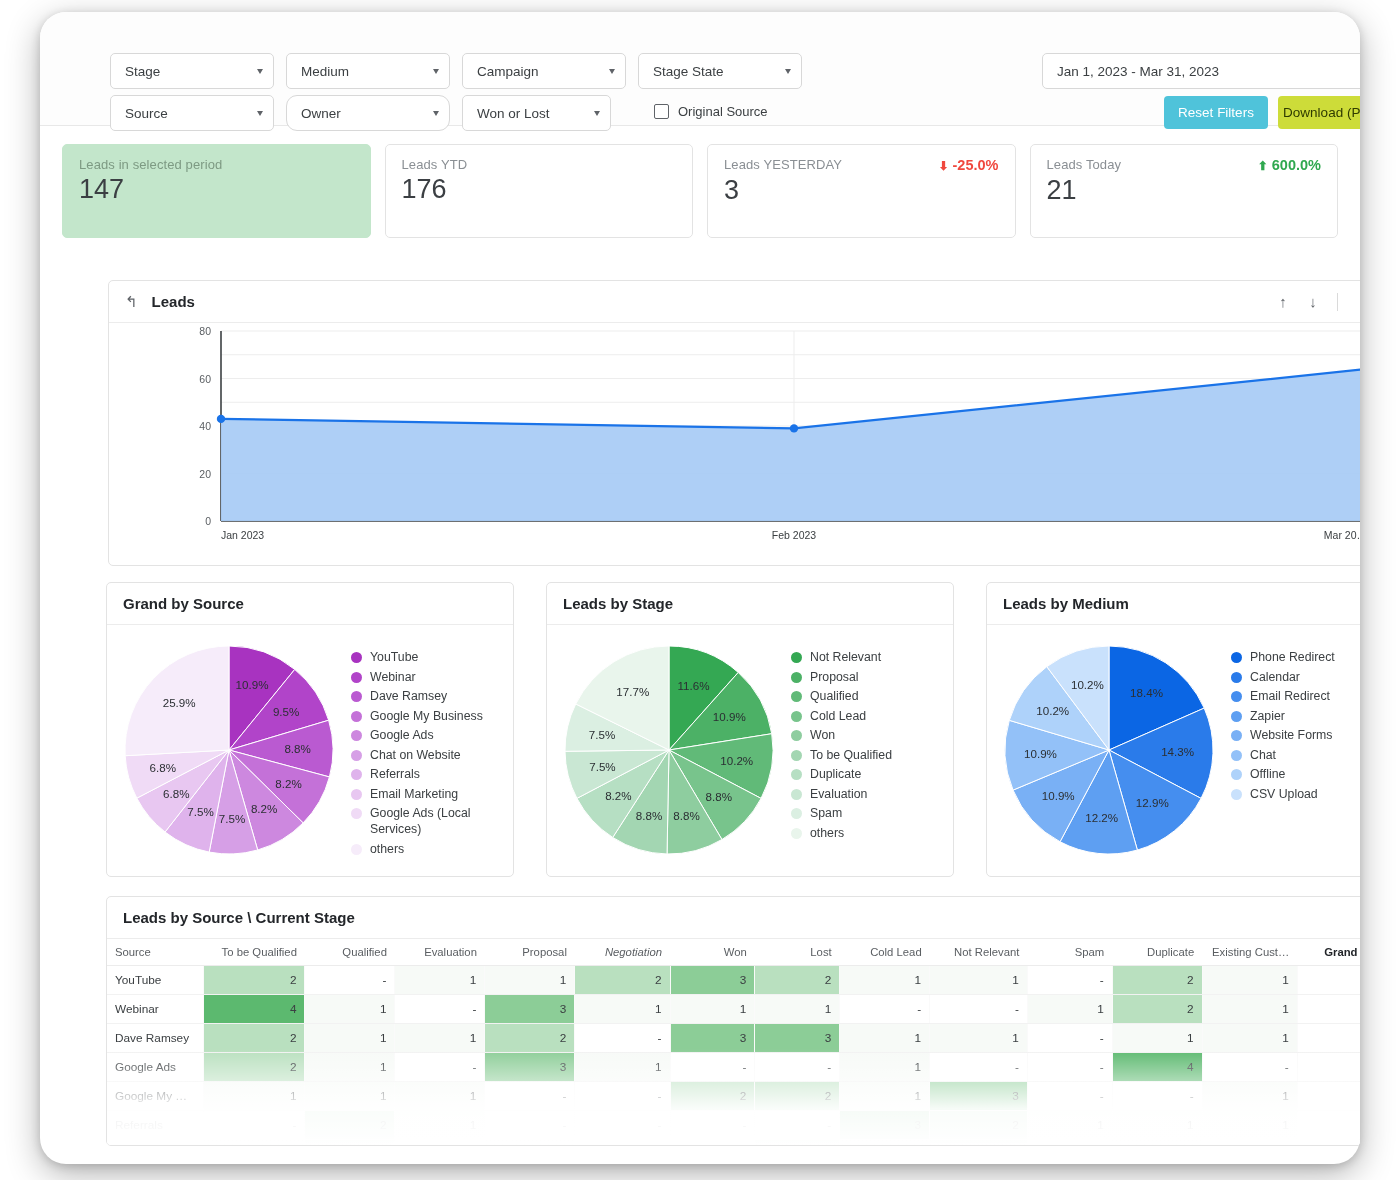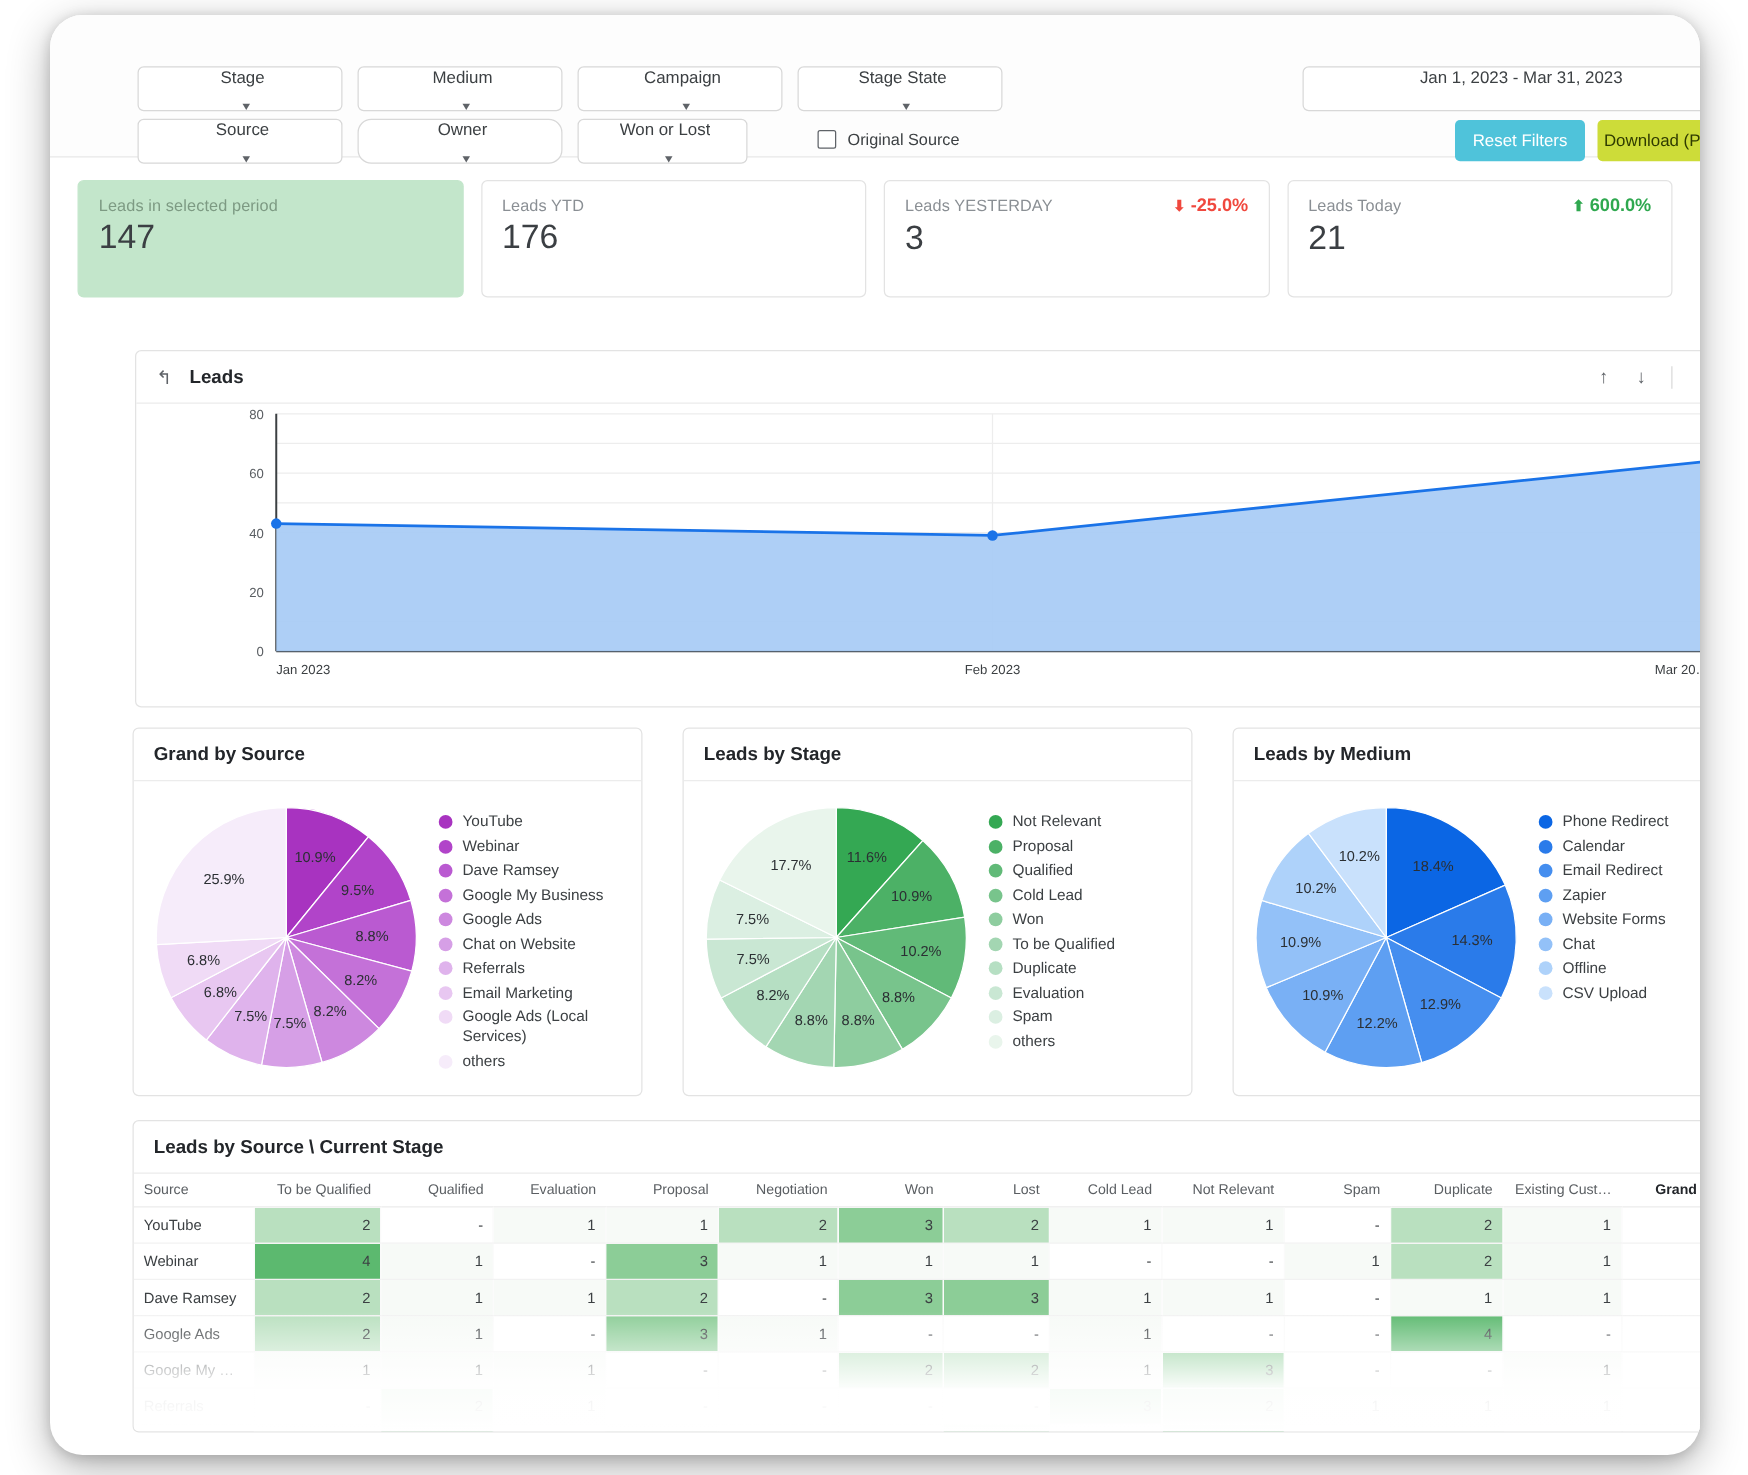--- a/index.html
+++ b/index.html
@@ -30,21 +30,20 @@
   .select {
     position: absolute;
     height: 36px;
     background: #fff;
     border: 1px solid #d8d8d8;
     border-radius: 5px;
     display: flex; align-items: center;
     padding: 0 10px 0 14px;
     font-size: 13.5px; color: #3c4043;
     cursor: pointer;
-    flex-direction: column;
   }
   .select .lbl { flex: 1; white-space: nowrap; overflow: hidden; }
   .caret {
     width: 0; height: 0;
     border-left: 3.5px solid transparent;
     border-right: 3.5px solid transparent;
     border-top: 5px solid #5f6368;
     margin-left: 6px;
   }
   .chk-wrap {
@@ -184,21 +183,21 @@
     </div>
 
     <div class="select" style="left:70px; top:83px; width:164px;">
       <span class="lbl">Source</span>
       <span class="caret"></span>
     </div>
     <div class="select" style="left:246px; top:83px; width:164px;border-radius:11px;">
       <span class="lbl">Owner</span>
       <span class="caret"></span>
     </div>
-    <div class="select" style="left:422px; top:83px; width:136px;">
+    <div class="select" style="left:422px; top:83px; width:149px;">
       <span class="lbl">Won or Lost</span>
       <span class="caret"></span>
     </div>
 
     <div class="chk-wrap" style="left:614px; top:92px;">
       <span class="chkbox"></span>
       <span>Original Source</span>
     </div>
 
     <div class="select" style="left:1002px; top:41px; width:346px;">
@@ -498,21 +497,21 @@
       <span class="card-title">Leads by Source \ Current Stage</span>
     </div>
     <table class="tbl">
       <thead>
             <tr id="mhead">
               <th style="width: 7.5%;">Source</th>
               <th style="width: 7.9%;">To be Qualified</th>
               <th style="width: 7%;">Qualified</th>
               <th style="width: 7%;">Evaluation</th>
               <th style="width: 7%;">Proposal</th>
-              <th style="width: 7.4%;">Negotiation</th>
+              <th style="width: 7.4%; font-style: italic;">Negotiation</th>
               <th style="width: 6.6%;">Won</th>
               <th style="width: 6.6%;">Lost</th>
               <th style="width: 7%;">Cold Lead</th>
               <th style="width: 7.6%;">Not Relevant</th>
               <th style="width: 6.6%;">Spam</th>
               <th style="width: 7%;">Duplicate</th>
               <th style="width: 7.4%;">Existing Cust…</th>
               <th class="gt" style="width: 7.4%;">Grand total</th>
             </tr>
           </thead>

